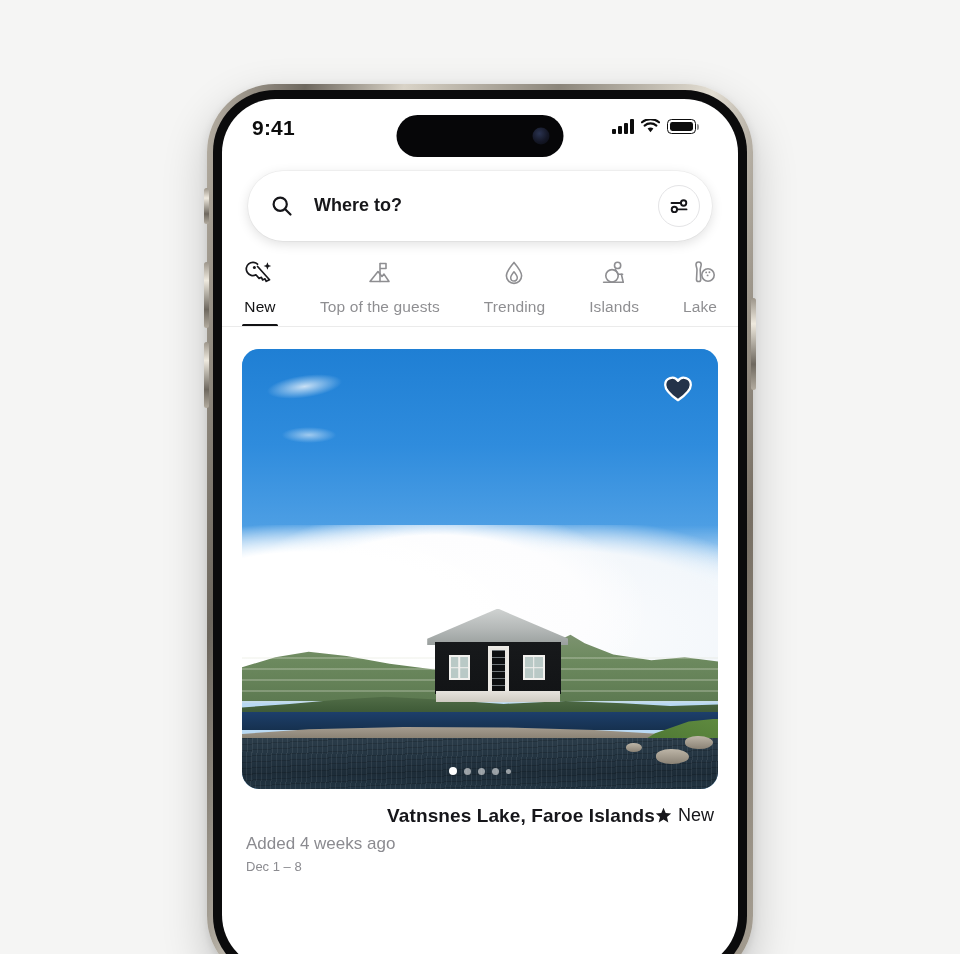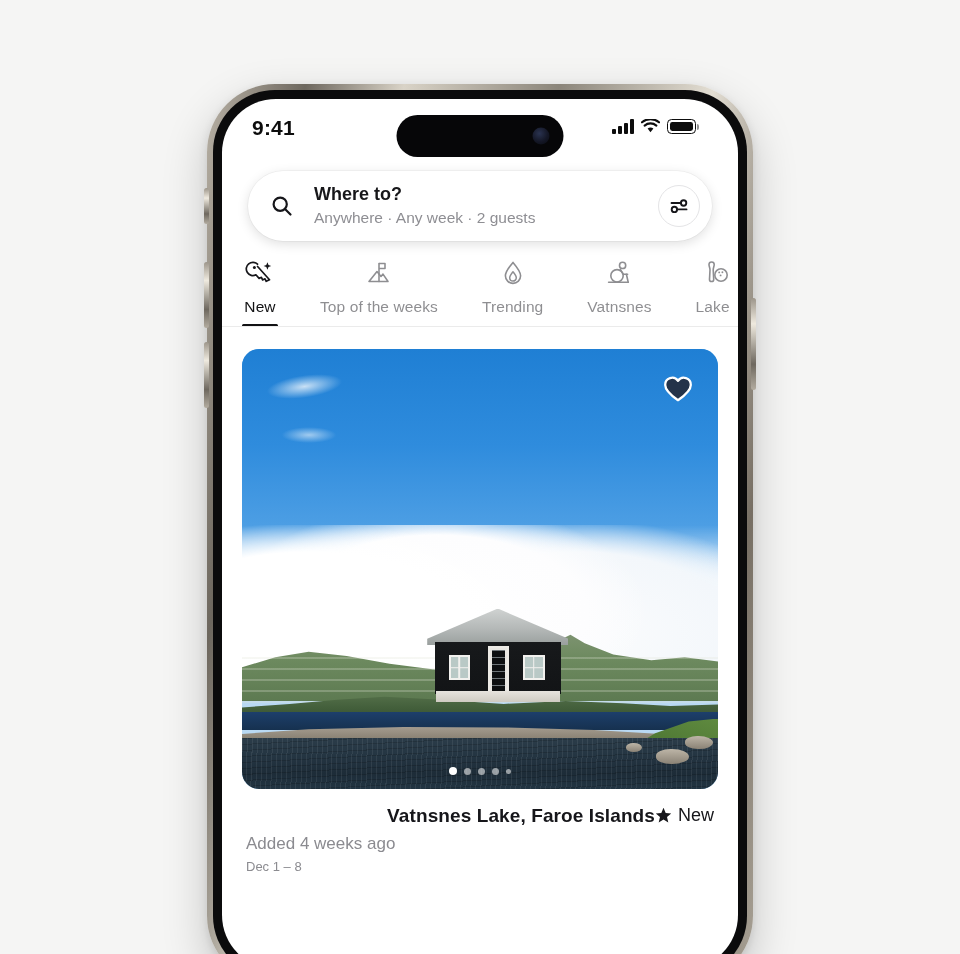--- a/index.html
+++ b/index.html
@@ -295,21 +295,20 @@
         </div>
 
         <div class="search-wrap">
           <div class="searchbar">
             <svg width="24" height="24" viewBox="0 0 24 24">
               <circle cx="10.2" cy="10.2" r="6.6" stroke="#16161a" stroke-width="2.2" fill="none"></circle>
               <line x1="15" y1="15" x2="20.5" y2="20.5" stroke="#16161a" stroke-width="2.2" stroke-linecap="round"></line>
             </svg>
             <div class="search-texts">
               <div class="search-title">Where to?</div>
-              <div class="search-sub">Anywhere · Any week · 2 guests</div>
             </div>
             <div class="filter-btn">
               <svg width="22" height="22" viewBox="0 0 22 22">
                 <line x1="3.5" y1="8" x2="13" y2="8" stroke="#16161a" stroke-width="1.9" stroke-linecap="round"></line>
                 <circle cx="15.6" cy="8" r="2.7" stroke="#16161a" stroke-width="1.9" fill="none"></circle>
                 <line x1="9.2" y1="14.4" x2="18.5" y2="14.4" stroke="#16161a" stroke-width="1.9" stroke-linecap="round"></line>
                 <circle cx="6.4" cy="14.4" r="2.7" stroke="#16161a" stroke-width="1.9" fill="none"></circle>
               </svg>
             </div>
           </div>
@@ -330,21 +329,21 @@
           </div>
 
           <div class="tab">
             <div class="tab-icon">
               <svg width="32" height="30" viewBox="0 0 32 30">
                 <path d="M16 4.5 v18" stroke="#4a4a4f" stroke-width="1.6" stroke-linecap="round"></path>
                 <path d="M16 4.5 h6 v5 h-6" stroke="#4a4a4f" stroke-width="1.6" fill="none" stroke-linejoin="round"></path>
                 <path d="M6 22.5 l8-10 4 5 2-2.4 5 7.4 Z" stroke="#4a4a4f" stroke-width="1.6" fill="none" stroke-linejoin="round"></path>
               </svg>
             </div>
-            <div class="tab-label">Top of the weeks</div>
+            <div class="tab-label">Top of the guests</div>
           </div>
 
           <div class="tab">
             <div class="tab-icon">
               <svg width="32" height="30" viewBox="0 0 32 30">
                 <path d="M16 3.4 c4.6 5.4 7.6 9.2 7.6 13.4 a7.6 7.6 0 0 1 -15.2 0 c0-4.2 3-8 7.6-13.4 Z" stroke="#4a4a4f" stroke-width="1.6" fill="none" stroke-linejoin="round"></path>
                 <path d="M16 12.8 c2.1 2.6 3.3 4.2 3.3 6 a3.3 3.3 0 0 1 -6.6 0 c0-1.8 1.2-3.4 3.3-6 Z" stroke="#4a4a4f" stroke-width="1.5" fill="none" stroke-linejoin="round"></path>
               </svg>
             </div>
             <div class="tab-label">Trending</div>
@@ -353,21 +352,21 @@
           <div class="tab">
             <div class="tab-icon">
               <svg width="32" height="30" viewBox="0 0 32 30">
                 <circle cx="19.6" cy="6.4" r="3.1" stroke="#4a4a4f" stroke-width="1.6" fill="none"></circle>
                 <circle cx="14" cy="16.8" r="6.2" stroke="#4a4a4f" stroke-width="1.6" fill="none"></circle>
                 <path d="M17.4 10.6 l2.8 4.6 h4.4" stroke="#4a4a4f" stroke-width="1.6" fill="none" stroke-linecap="round" stroke-linejoin="round"></path>
                 <path d="M5.6 23.2 h19.6" stroke="#4a4a4f" stroke-width="1.6" stroke-linecap="round"></path>
                 <path d="M23.4 15.2 l1.8 8" stroke="#4a4a4f" stroke-width="1.6" stroke-linecap="round"></path>
               </svg>
             </div>
-            <div class="tab-label">Vatnsnes</div>
+            <div class="tab-label">Islands</div>
           </div>
 
           <div class="tab">
             <div class="tab-icon">
               <svg width="32" height="30" viewBox="0 0 32 30">
                 <path d="M12 5.6 a2.6 2.6 0 0 1 5.2 0 c0 2-1 3-1 5.4 l.5 9.4 a2.1 2.1 0 0 1 -4.2 0 l.5-9.4 c0-2.4-1-3.4-1-5.4 Z" stroke="#4a4a4f" stroke-width="1.6" fill="none" stroke-linejoin="round"></path>
                 <circle cx="24" cy="16" r="6.2" stroke="#4a4a4f" stroke-width="1.6" fill="none"></circle>
                 <circle cx="22.2" cy="13.4" r=".95" fill="#4a4a4f"></circle>
                 <circle cx="25.4" cy="13.2" r=".95" fill="#4a4a4f"></circle>
                 <circle cx="23.6" cy="16.4" r=".95" fill="#4a4a4f"></circle>

